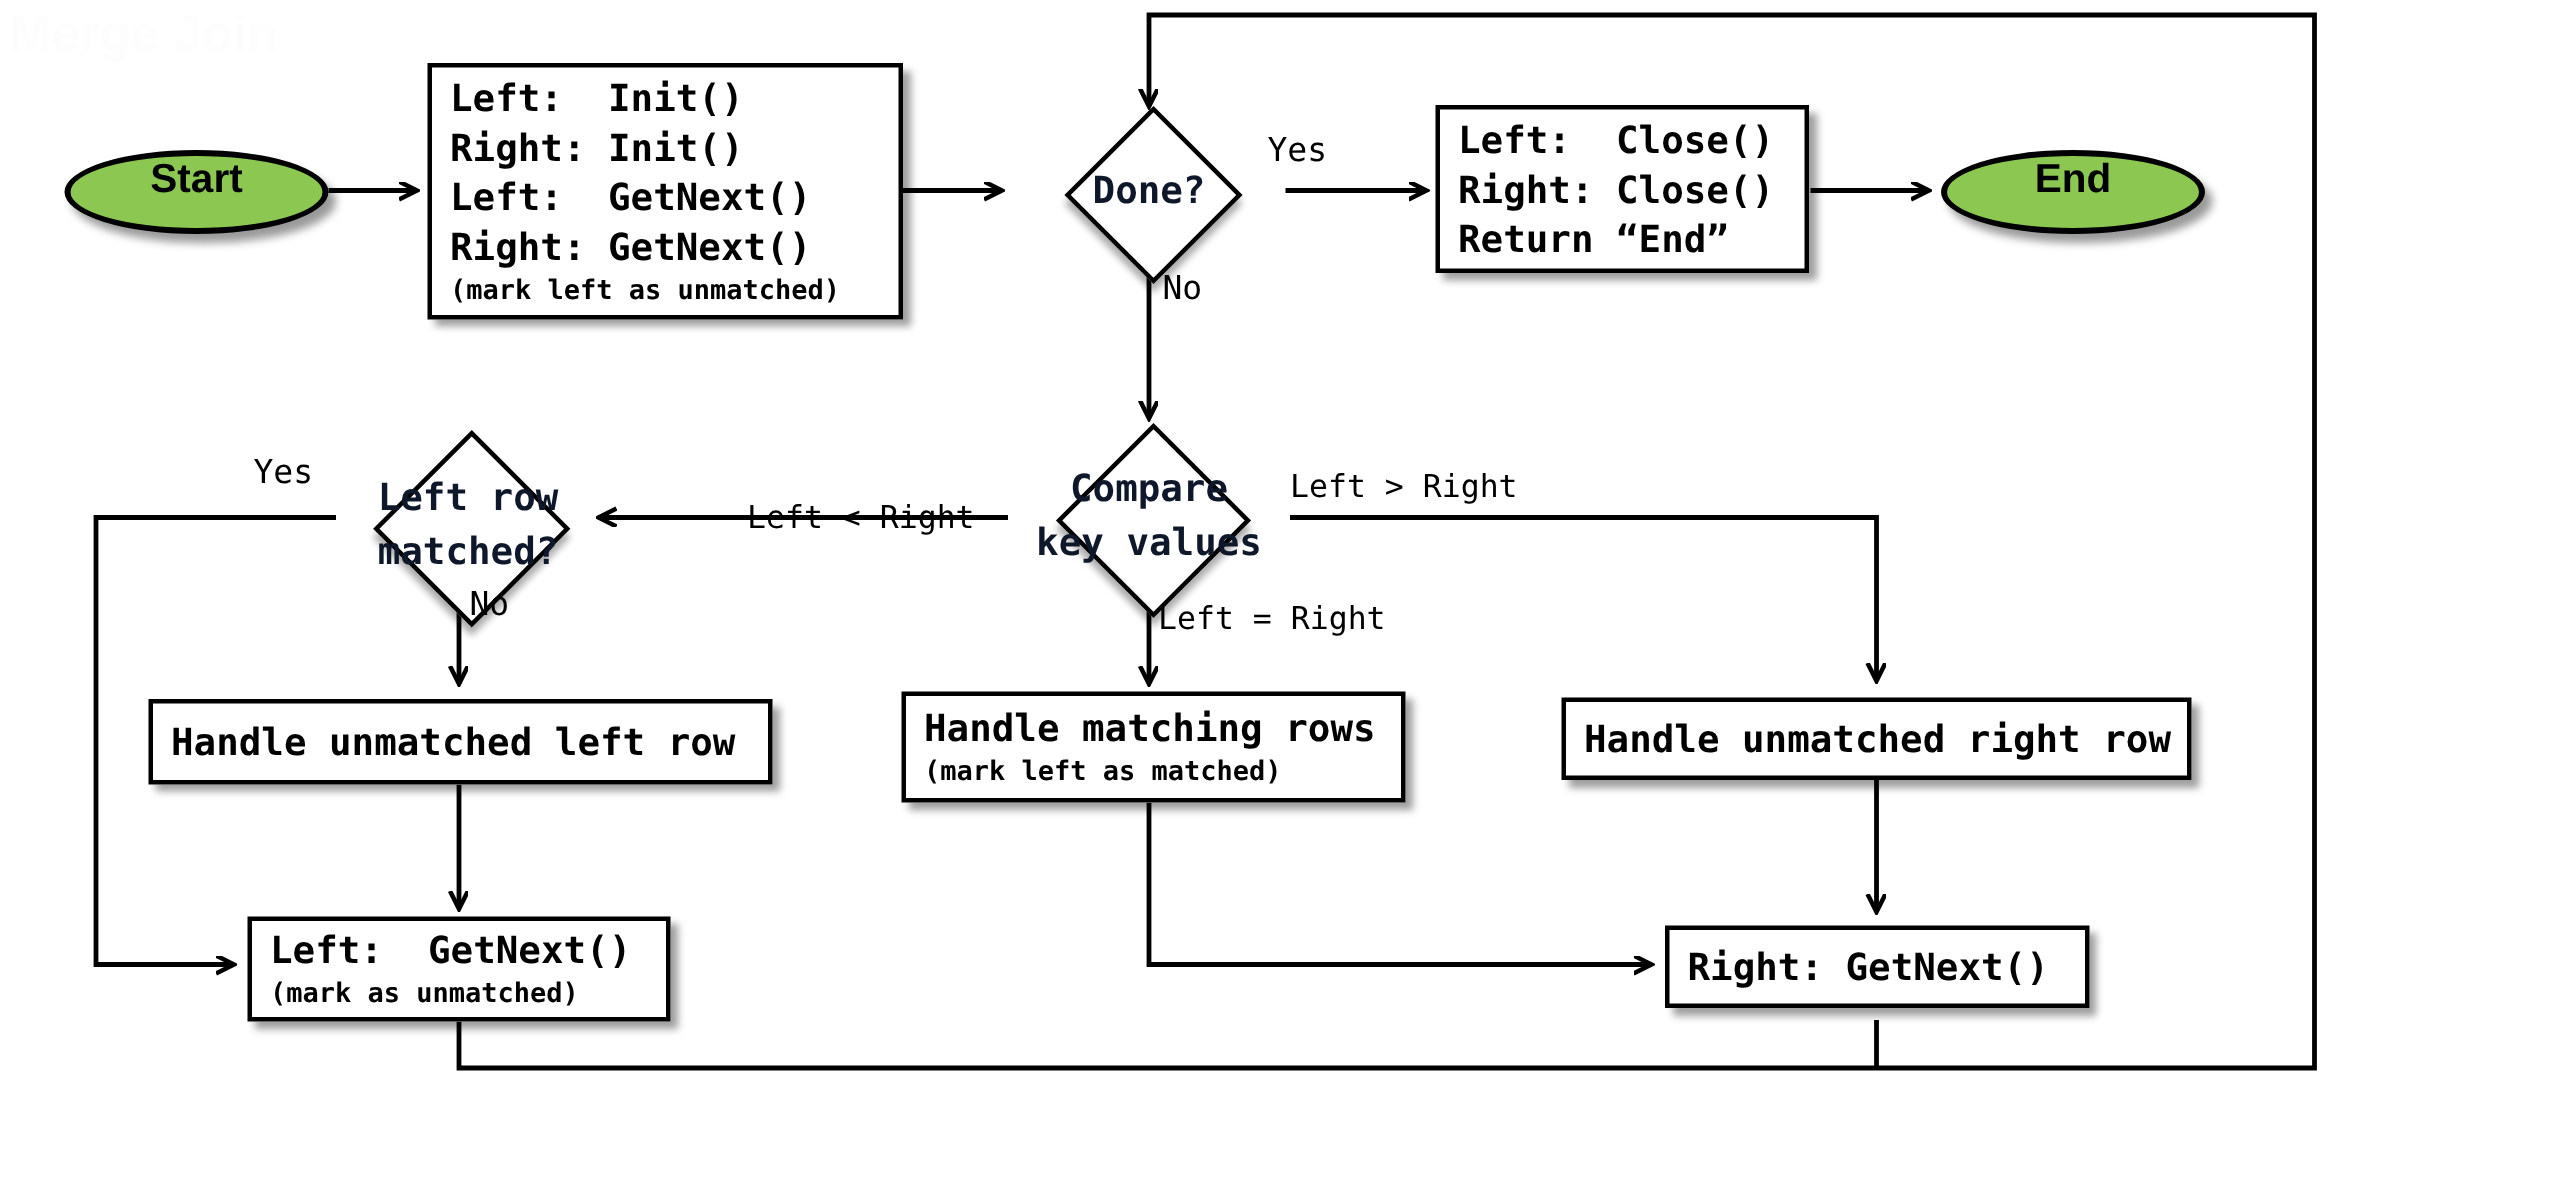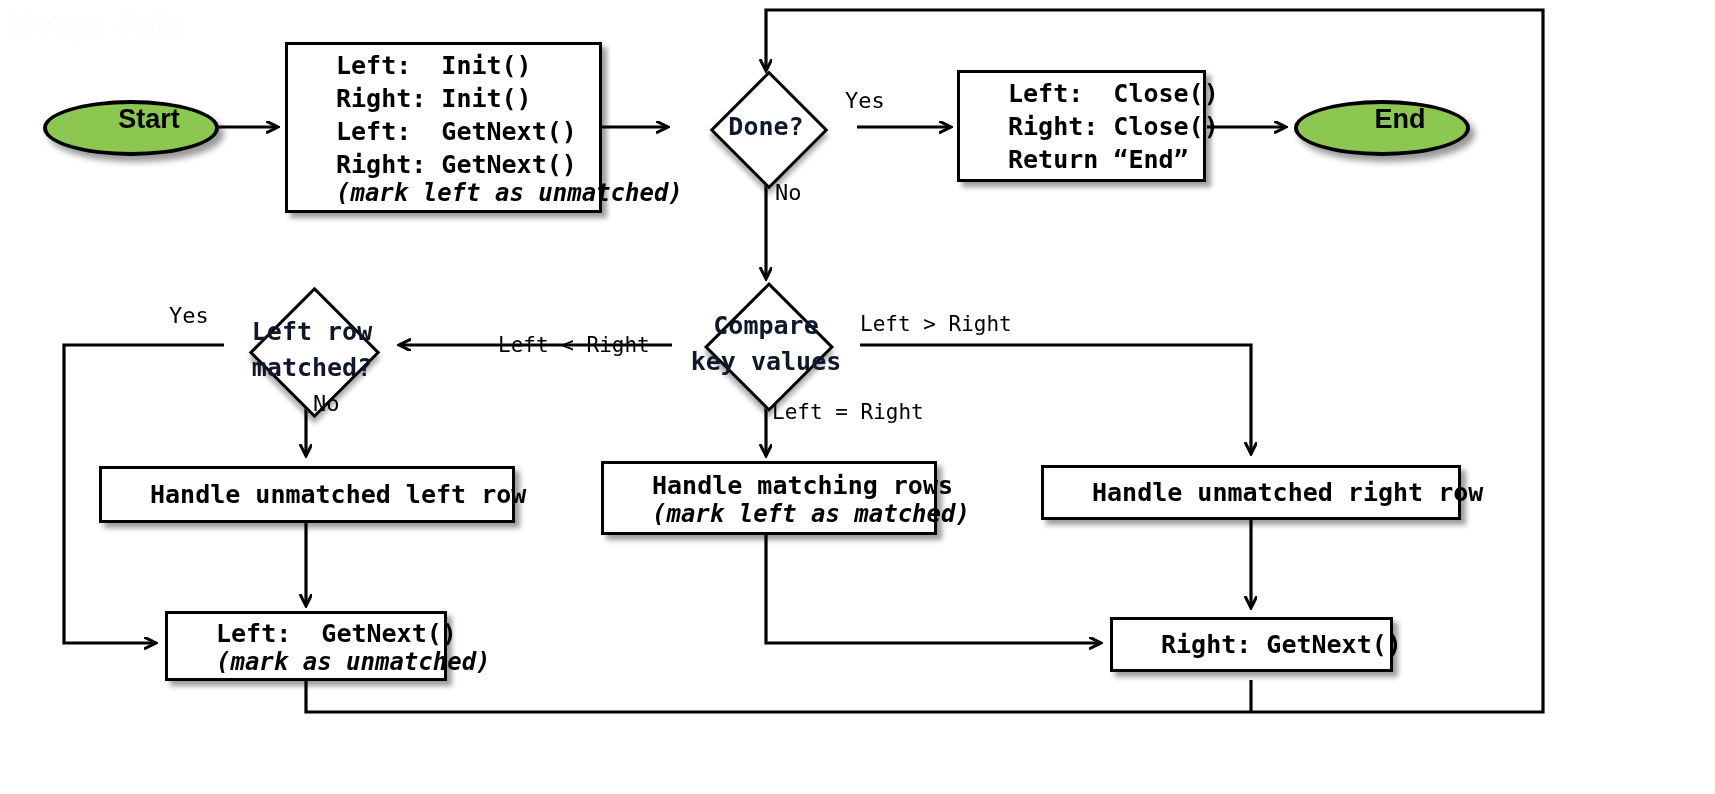--- a/index.html
+++ b/index.html
@@ -31,44 +31,42 @@
     font-size: 34px;
     font-weight: 600;
     color: #fdfdfd;
     letter-spacing: 0px;
     white-space: nowrap;
   }
   
   .node {
     position: absolute;
     box-sizing: border-box;
-    padding-left: 36px;
   }
   .pbox {
     background: #ffffff;
     border: 3px solid #000000;
     box-shadow: 5px 5px 5px rgba(0,0,0,0.38);
     display: flex;
     flex-direction: column;
     justify-content: center;
     box-sizing: border-box;
   }
   .pbox .ln {
     font-family: "DejaVu Sans Mono", monospace;
     font-size: 25px;
     font-weight: 700;
     color: #000000;
     line-height: 33px;
     white-space: pre;
     padding-left: 12px;
   }
   .pbox .ln.small {
-    font-size: 24px;
+    font-size: 18px;
     line-height: 25px;
-    font-style: italic;
   }
 
   .ellipse {
     background: #8cc751;
     border: 4px solid #000000;
     border-radius: 50%;
     box-shadow: 5px 6px 6px rgba(0,0,0,0.40);
     display: flex;
     align-items: flex-start;
     justify-content: center;

